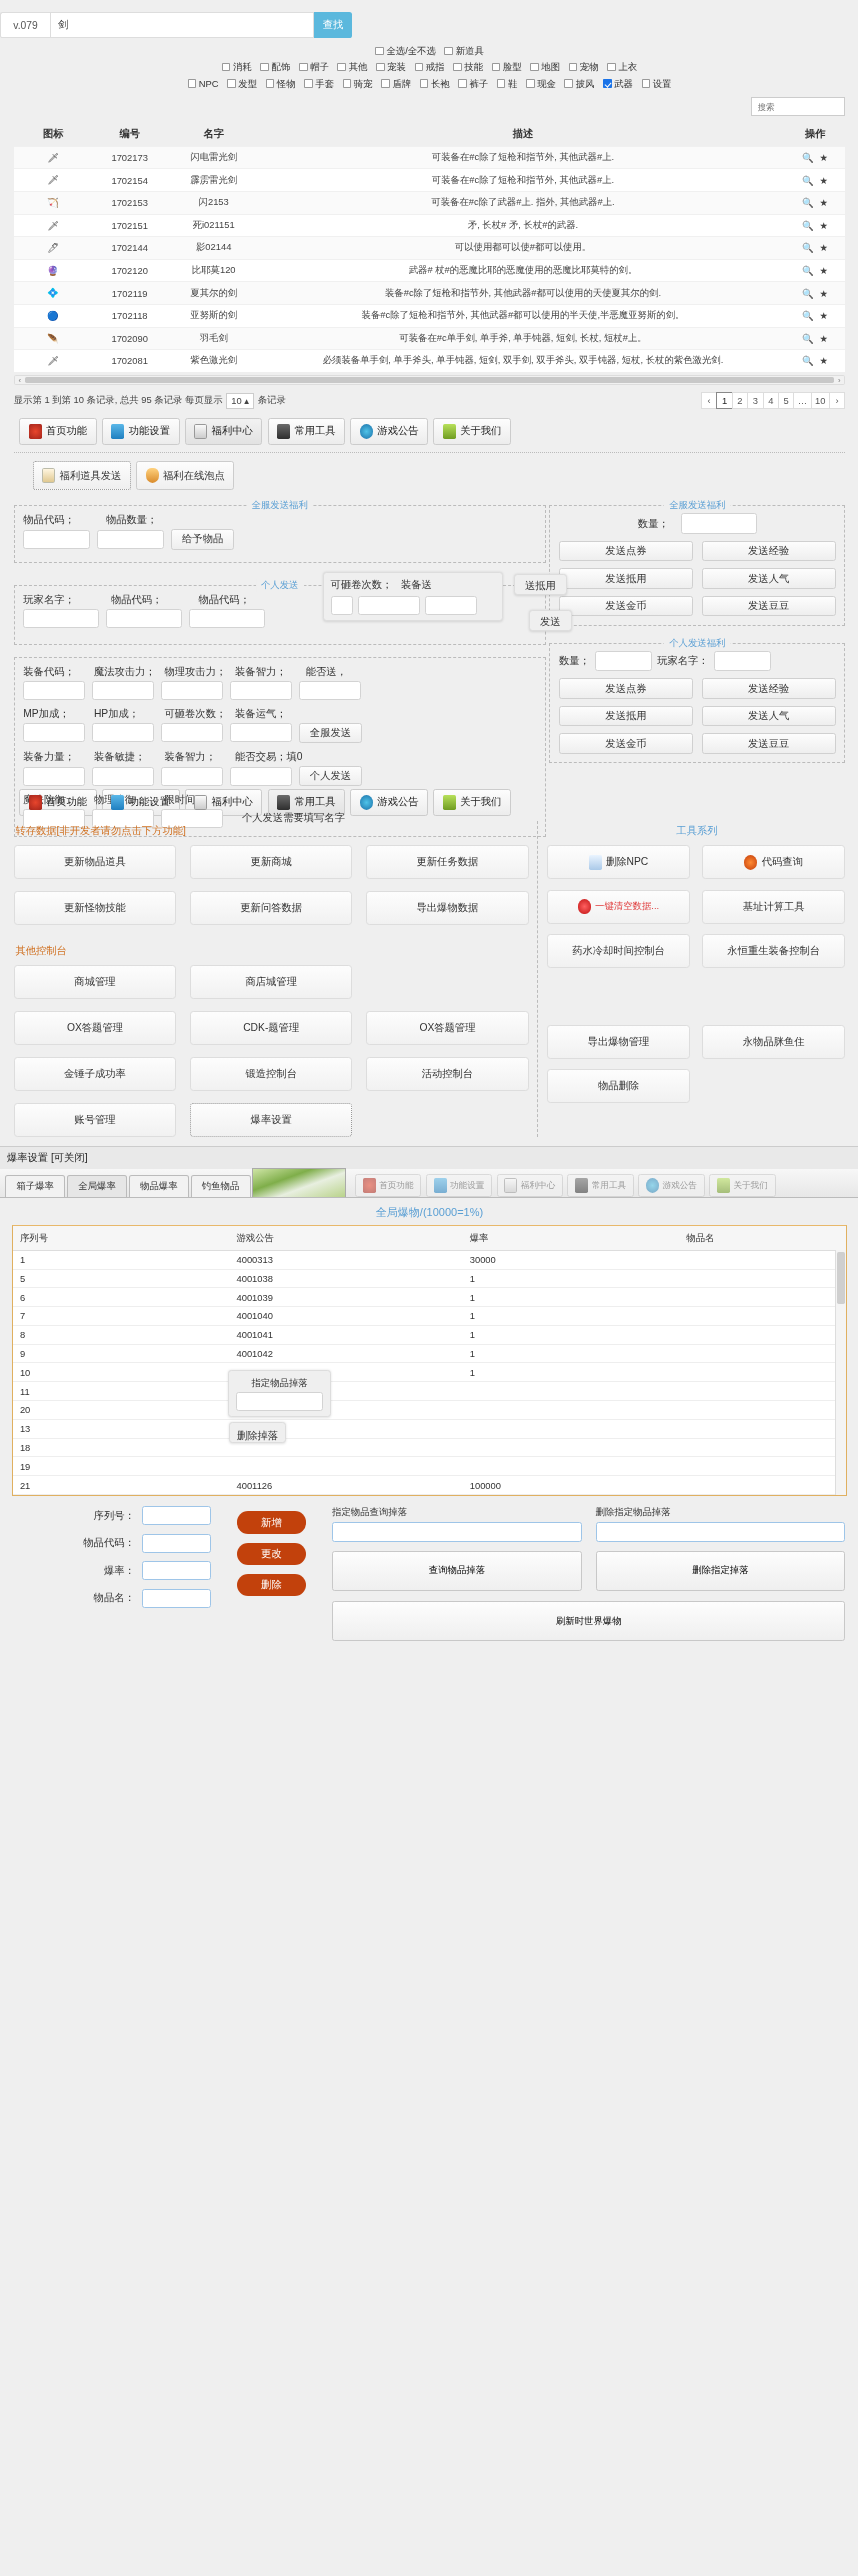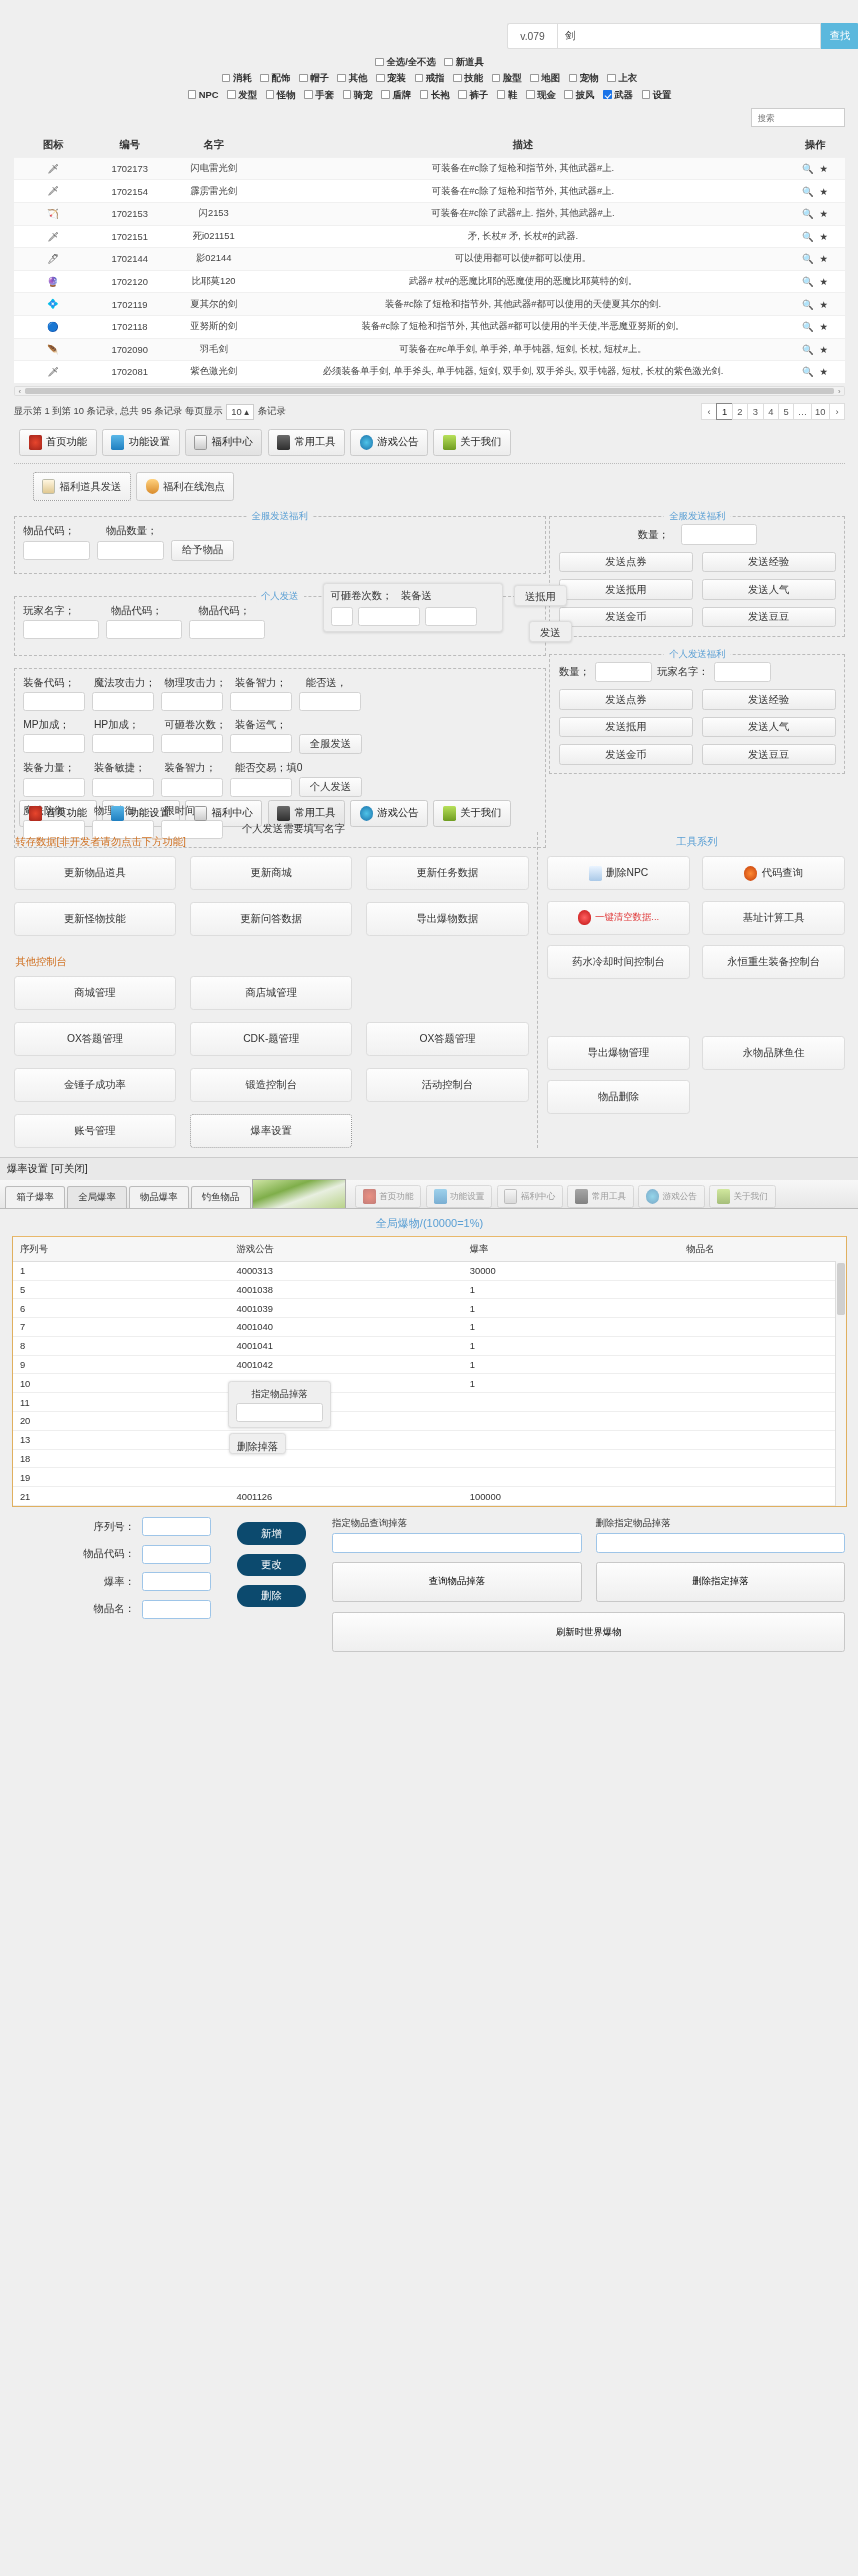--- a/index.html
+++ b/index.html
@@ -6,41 +6,41 @@
   html, body { margin:0; padding:0; }
   body {
     width:859px; height:2576px;
     background:#efefef;
     font-family:"Liberation Sans","DejaVu Sans",sans-serif;
     font-size:10.3px; color:#333;
     position:relative; overflow:hidden;
   }
 
   
-  .search-wrap { padding-top:23px; display:flex; justify-content:flex-end; }
+  .search-wrap { padding-top:12px; display:flex; justify-content:flex-start; }
   .search-group { display:flex; width:352px; height:26px; }
   .ver-box {
     width:50px; background:#fff; border:0.9px solid #ddd; border-right:none;
     display:flex; align-items:center; justify-content:center;
     font-size:10.3px; color:#555; border-radius:2.6px 0 0 2.6px;
   }
   .search-input {
     flex:1; border:0.9px solid #ddd; background:#fff; outline:none;
     padding:0 6.9px; font-size:10.3px; font-family:inherit; color:#333;
   }
   .search-btn {
     width:38px; background:#5bb8dd; color:#fff; border:none;
     font-size:10.3px; cursor:pointer; border-radius:0 2.6px 2.6px 0;
     font-family:inherit;
   }
 
   
   .cb-rows { margin-top:6px; }
   .cb-row { display:flex; justify-content:center; align-items:flex-end;
-            gap:8.6px; line-height:13.7px; margin-bottom:2.6px;font-weight:bold; }
+            gap:8.6px; line-height:13.7px; margin-bottom:2.6px; }
   .cb-item { display:flex; align-items:center; gap:2.6px; font-size:9.4px; color:#333; white-space:nowrap;}
   .cb {
     width:8.6px; height:8.6px; border:0.9px solid #999; background:#fff;
     display:inline-block; border-radius:0.9px; position:relative; flex:0 0 auto;
   }
   .cb.checked { background:#1a73e8; border-color:#1a73e8; }
   .cb.checked::after {
     content:""; position:absolute; left:2.1px; top:0.4px;
     width:2.6px; height:5.2px; border:solid #fff; border-width:0 1.3px 1.3px 0;
     transform:rotate(42deg);
@@ -203,21 +203,21 @@
 
   
   .botform { position:relative; margin:10.3px 13.7px 0 13.7px; display:flex; gap:13.7px; }
   .bf-left { width:197px; }
   .bf-row { display:flex; align-items:center; gap:6.9px; margin-bottom:8.6px; justify-content:flex-end; }
   .bf-row .lab { font-size:10.3px; }
   .bf-in { width:69px; height:19px; border:0.9px solid #9ec5e8; border-radius:2.6px; background:#fff;
            outline:none; font-family:inherit; font-size:9.4px; padding:0 3.4px; }
   .bf-mid { width:94px; display:flex; flex-direction:column; gap:8.6px; align-items:center; padding-top:5.2px;}
   .pillbtn {
-    background:#0c4a6e; color:#fff; border:none; border-radius:11px;
+    background:#c2410c; color:#fff; border:none; border-radius:11px;
     padding:4.3px 17px; font-size:10.3px; cursor:pointer; font-family:inherit; min-width:69px;
   }
   .bf-right { flex:1; }
   .bf-grid { display:grid; grid-template-columns:1fr 1fr; gap:8.6px 13.7px; }
   .bf-lbl { font-size:9.4px; color:#333; margin-bottom:2.6px; display:block; }
   .bf-field { width:100%; height:20.6px; border:0.9px solid #9ec5e8; border-radius:2.6px;
               background:#fff; outline:none; font-family:inherit; font-size:9.4px; padding:0 4.3px; }
   .bf-btn {
     width:100%; height:40px; border:0.9px solid #c8c8c8; border-radius:2.6px;
     background:linear-gradient(#fdfdfd,#efefef); font-size:9.4px; cursor:pointer; font-family:inherit;

